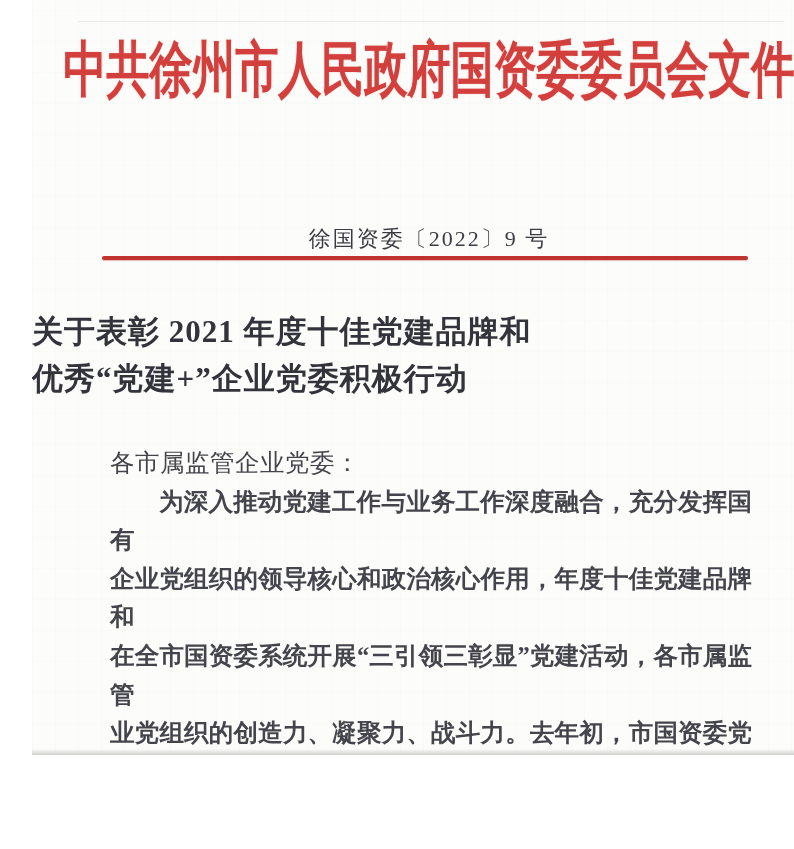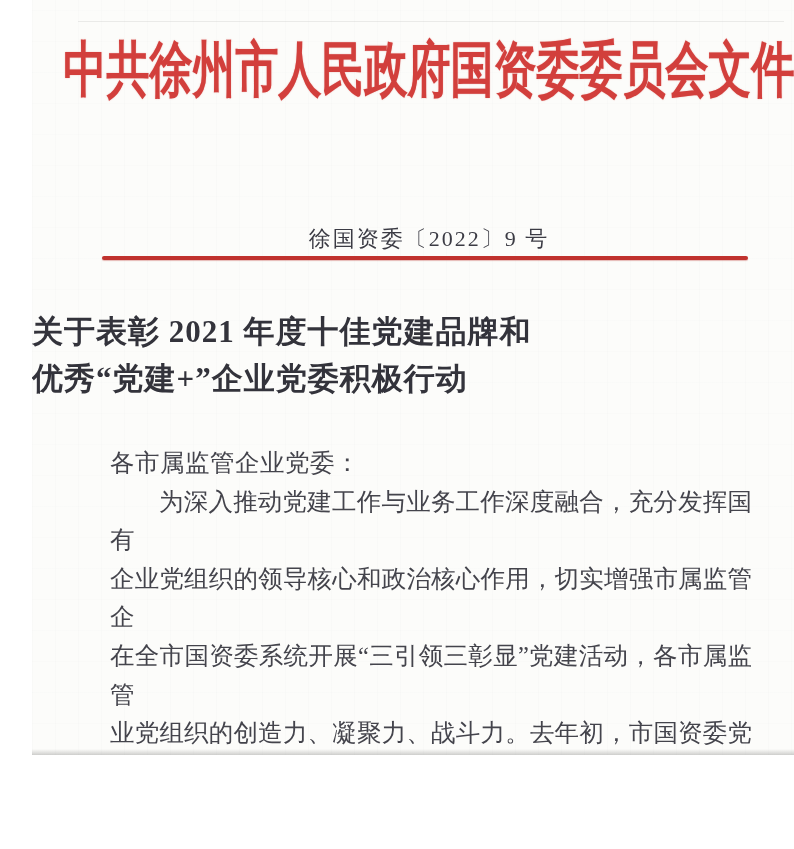--- a/index.html
+++ b/index.html
@@ -84,20 +84,21 @@
     color: var(--body-text, #44444c);
   }
   .salutation {
     letter-spacing: 0.5px;
     font-family: Liberation Serif, serif;
   }
   .para .line {
     text-align: justify;
     text-align-last: justify;
     text-justify: inter-ideograph;
+    font-weight: bold;
   }
   .para .line:first-child { text-indent: 2em; }
   .para .line:last-child  { text-align-last: left; }
   .page-number {
     position: absolute;
     top: 806px;
     left: 0;
     width: 100%;
     text-align: center;
     font-size: 19px;
@@ -153,21 +154,21 @@
 
   <div class="doc-title">
     <div>关于表彰 2021 年度十佳党建品牌和</div>
     <div>优秀“党建+”企业党委积极行动</div>
   </div>
 
   <div class="body-block">
     <div class="salutation">各市属监管企业党委：</div>
     <div class="para">
         <div class="line">为深入推动党建工作与业务工作深度融合，充分发挥国有</div>
-        <div class="line">企业党组织的领导核心和政治核心作用，切实增强市属监管企</div>
+        <div class="line">企业党组织的领导核心和政治核心作用，年度十佳党建品牌和</div>
         <div class="line">在全市国资委系统开展“三引领三彰显”党建活动，各市属监管</div>
         <div class="line">业党组织的创造力、凝聚力、战斗力。去年初，市国资委党委</div>
         <div class="line">企业党委积极行动、层层落实，通过一年的创建培育，涌现出</div>
       </div>
   </div>
 
   <div class="page-number">- 1 -</div>
 
   <div class="scan-crease"></div>
   <div class="scan-edge-right"></div>

